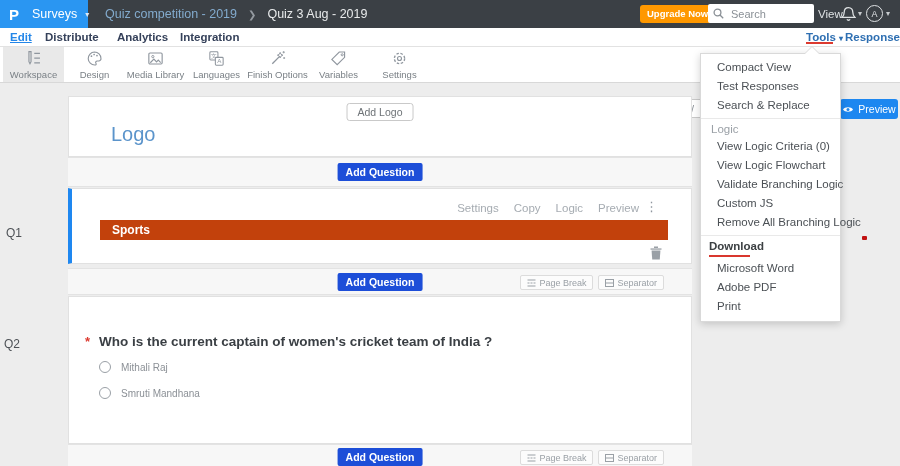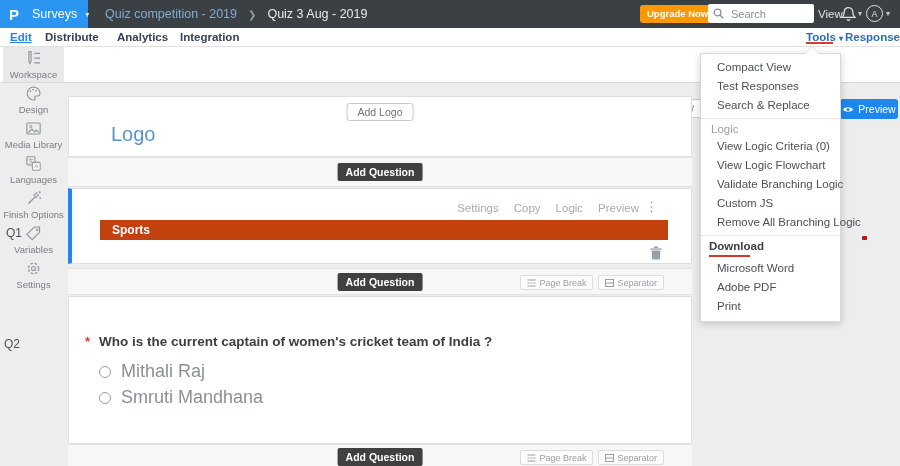--- a/index.html
+++ b/index.html
@@ -36,38 +36,38 @@
 
   
   .nav { left:0; top:28px; width:900px; height:19px; background:#fff; border-bottom:1px solid #e2e2e2; }
   .nav-item { top:0; height:18px; line-height:18px; font-size:11.5px; font-weight:bold; color:#35415a; cursor:pointer; }
   .nav-item.active { color:#2386e8; text-decoration:underline; }
   .nav-right { color:#2e6fb2; }
   .red-underline { height:2px; background:#dc3a30; z-index:60; }
 
   
   .toolbar { left:0; top:47px; width:900px; height:36px; background:#fff; border-bottom:1px solid #d8d8d8; }
-  .tb-cells { left:3px; top:0; display:flex;flex-direction:column; }
+  .tb-cells { left:3px; top:0; display:flex; }
   .tb-cell { width:61px; height:35px; display:flex; flex-direction:column; align-items:center; justify-content:center; cursor:pointer; }
   .tb-cell.active { background:#e9e9e9; }
   .tb-label { font-size:9.5px; color:#7a8086; margin-top:1px; white-space:nowrap; }
   .url-input { left:655px; top:52px; width:100px; height:19px; border:1px solid #c9c9c9; border-radius:2px; font-size:11px;
                color:#8a9096; padding-left:5px; background:#fff; font-family:inherit; }
   .preview-btn { left:840px; top:52px; width:58px; height:20px; background:#1d87f0; border:none; border-radius:3px; color:#fff;
                  font-size:10.5px; display:flex; align-items:center; justify-content:center; gap:4px; cursor:pointer; font-family:inherit; }
 
   
   .card { background:#fff; border:1px solid #e1e1e1; }
   .header-card { left:68px; top:96px; width:624px; height:61px; }
   .add-logo { left:50%; transform:translateX(-50%); top:6px; padding:2px 10px; font-size:10.5px; color:#6e7377; background:#fff;
               border:1px solid #c9c9c9; border-radius:3px; cursor:pointer; font-family:inherit; }
   .quiz-title { left:42px; top:26px; font-size:20px; color:#5b94cb; cursor:text; }
 
   .add-row { left:68px; width:624px; background:#f7f7f7; border-top:1px solid #e3e3e3; border-bottom:1px solid #e3e3e3; }
-  .add-q-btn { left:50%; transform:translateX(-50%); height:18px; line-height:18px; padding:0 8px; background:#404040; color:#fff;
+  .add-q-btn { left:50%; transform:translateX(-50%); height:18px; line-height:18px; padding:0 8px; background:#1d4ed8; color:#fff;
                font-size:10.5px; font-weight:bold; border:none; border-radius:2px; cursor:pointer; font-family:inherit; }
   .pb-group { right:28px; display:flex; gap:5px; }
   .mini-btn { display:flex; align-items:center; gap:3px; font-size:9px; color:#9aa0a6; background:#fcfcfc;
               border:1px solid #dcdcdc; border-radius:2px; padding:1px 6px; height:15px; cursor:pointer; font-family:inherit; }
 
   .q1-card { left:68px; top:188px; width:624px; height:76px; border-left:4px solid #1e87f0; }
   .q-actions { right:52px; top:13px; display:flex; gap:15px; font-size:11.5px; color:#a6acb2; }
   .q-actions span { cursor:pointer; }
   .kebab { right:33px; top:10px; font-size:13px; color:#8f969e; cursor:pointer; }
   .sports-bar { left:28px; top:31px; width:568px; height:20px; background:#c2410c; color:#fff; font-size:12px; font-weight:bold;
@@ -75,21 +75,21 @@
   .trash { right:29px; top:57px; cursor:pointer; }
 
   .q-label { font-size:12px; color:#4d5156; }
 
   .q2-card { left:68px; top:296px; width:624px; height:148px; }
   .q2-question { left:16px; top:37px; display:flex; gap:9px; align-items:baseline; cursor:text; }
   .req { color:#dc3a30; font-size:13px; font-weight:bold; }
   .q2-text { font-size:13.5px; font-weight:bold; color:#3a3f44; }
   .opt { left:30px; display:flex; align-items:center; gap:10px; cursor:pointer; }
   .radio { width:12px; height:12px; border:1px solid #9aa0a6; border-radius:50%; background:#fff; }
-  .opt-label { font-size:18px; color:#8b9096; }
+  .opt-label { font-size:10px; color:#8b9096; }
 
   
   .menu { left:700px; top:53px; width:141px; background:#fff; border:1px solid #d9d9d9; box-shadow:0 2px 8px rgba(0,0,0,.18);
           z-index:50; padding:4px 0 5px 0; }
   .menu-caret-outer { position:absolute; left:103px; top:-8px; width:0; height:0;
           border-left:8px solid transparent; border-right:8px solid transparent; border-bottom:8px solid #d9d9d9; }
   .menu-caret-inner { position:absolute; left:104px; top:-7px; width:0; height:0;
           border-left:7px solid transparent; border-right:7px solid transparent; border-bottom:7px solid #fff; z-index:2; }
   .mi { height:19px; line-height:19px; padding-left:16px; font-size:11.5px; color:#4b5055; cursor:pointer; white-space:nowrap; }
   .m-div { border-top:1px solid #e9e9e9; margin:3px 0; }

